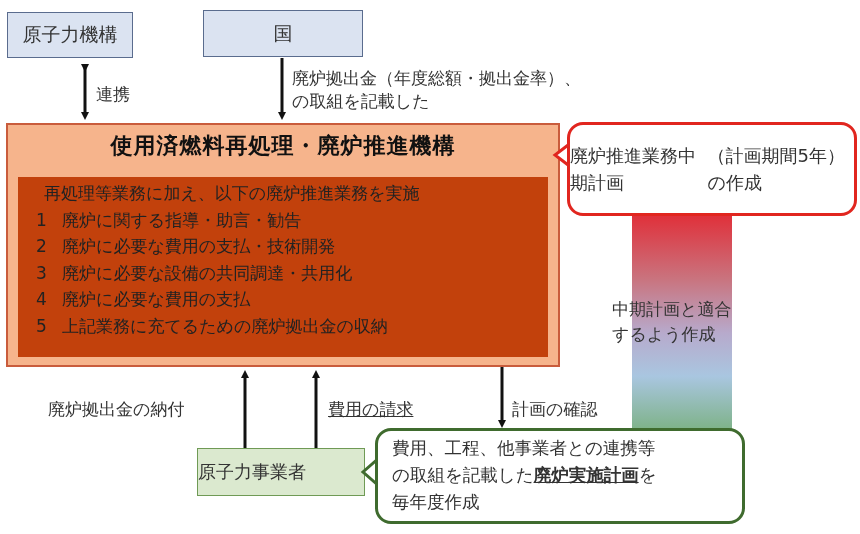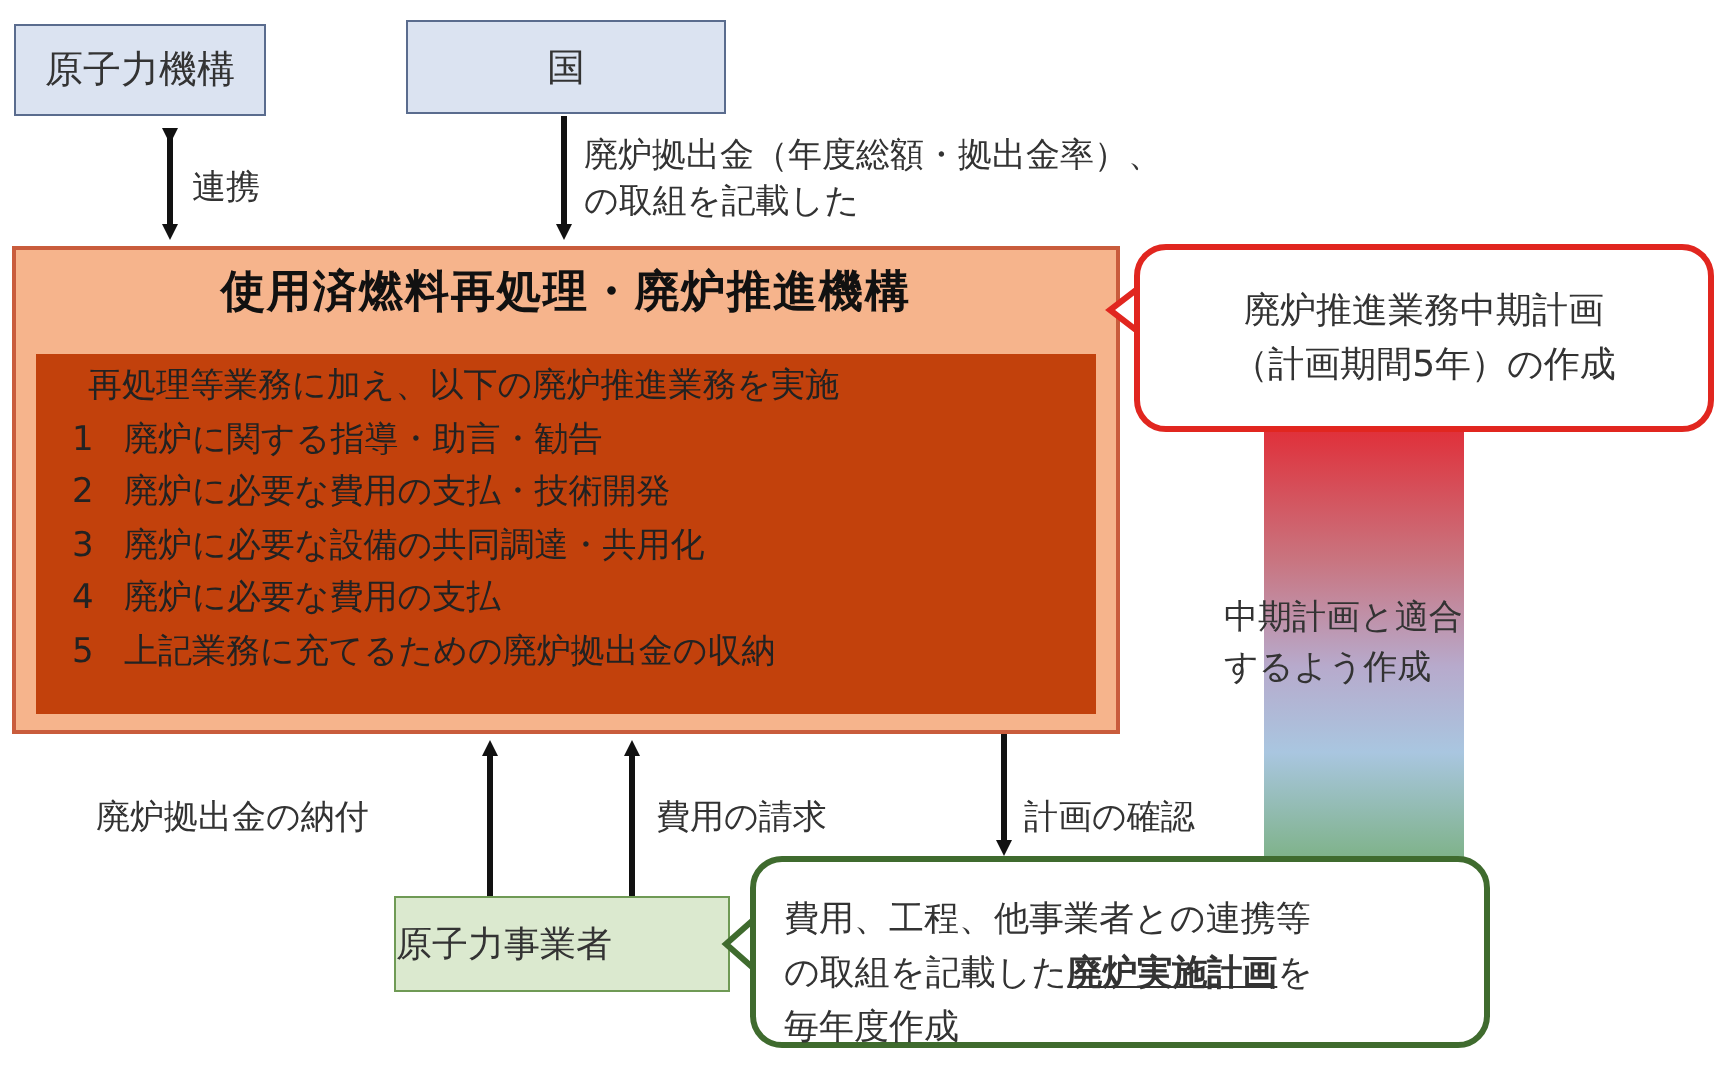--- a/index.html
+++ b/index.html
@@ -6,22 +6,22 @@
   body { width:860px; height:534px; position:relative; overflow:hidden;
          font-family:"DejaVu Sans", "Liberation Sans", sans-serif; color:#222; }
   .abs { position:absolute; box-sizing:border-box; }
   .bluebox { background:#dbe3f1; border:1.5px solid #5a6c8e; display:flex; align-items:center; justify-content:center; font-size:19px; color:#333; }
   .label { font-size:17px; color:#333; white-space:nowrap; line-height:24px; }
   .main-outer { background:#f6b48c; border:2px solid #c95c3c; }
   .main-title { font-size:22px; font-weight:bold; color:#111; text-align:center; letter-spacing:1px; }
   .main-inner { background:#c2410c; }
   .main-inner .line { font-size:17px; line-height:26.5px; color:#222; white-space:nowrap; }
   .num { display:inline-block; width:26px; }
-  .callout-red { background:#fff; border:3px solid #e1261f; border-radius:16px; display:flex; flex-direction:column; align-items:center; justify-content:center; font-size:18px; line-height:27px; color:#333; }
-  .callout-green { background:#fff; border:3px solid #3f6b2e; border-radius:16px; font-size:17.5px; line-height:27px; color:#333; padding:16px 14px; }
+  .callout-red { background:#fff; border:3px solid #e1261f; border-radius:16px; display:flex; flex-direction:row; align-items:center; justify-content:center; font-size:18px; line-height:27px; color:#333; }
+  .callout-green { background:#fff; border:3px solid #3f6b2e; border-radius:16px; font-size:17.5px; line-height:27px; color:#333; padding:4px 14px; }
   .greenbox { background:#dbe9cf; border:1.5px solid #6f9a55; display:flex; align-items:center; justify-content:flex-start; font-size:18px; color:#333; }
   .gradbar { background:linear-gradient(to bottom, #e0303a 0%, #c9747f 30%, #b7aacc 55%, #a9c6e0 75%, #7eb288 100%); }
   .u { text-decoration:underline; font-weight:bold; }
 </style>
 </head>
 <body>
 
 <svg class="abs" style="left:0;top:0;" width="860" height="534">
   <defs>
     <marker id="ah" markerWidth="8" markerHeight="8" refX="4" refY="4" orient="auto" markerUnits="userSpaceOnUse">
@@ -68,21 +68,21 @@
 
 <svg class="abs" style="left:552px;top:140px;" width="20" height="30">
   <path d="M20,2 L3,15 L20,28" fill="#fff" stroke="#e1261f" stroke-width="3"></path>
 </svg>
 <div class="abs callout-red" style="left:567px;top:122px;width:290px;height:94px;">
   <div>廃炉推進業務中期計画</div>
   <div>（計画期間5年）の作成</div>
 </div>
 
 <div class="abs label" style="left:48px;top:397px;">廃炉拠出金の納付</div>
-<div class="abs label" style="left:328px;top:397px;">費用の請求</div>
+<div class="abs label" style="left:328px;top:397px;text-decoration:underline;">費用の請求</div>
 <div class="abs label" style="left:512px;top:397px;">計画の確認</div>
 
 <div class="abs greenbox" style="left:197px;top:448px;width:168px;height:48px;">
   <span>原子力事業者</span>
 </div>
 
 <svg class="abs" style="left:360px;top:455px;" width="20" height="34">
   <path d="M20,2 L3,17 L20,32" fill="#fff" stroke="#3f6b2e" stroke-width="3"></path>
 </svg>
 <div class="abs callout-green" style="left:375px;top:428px;width:370px;height:96px;">

